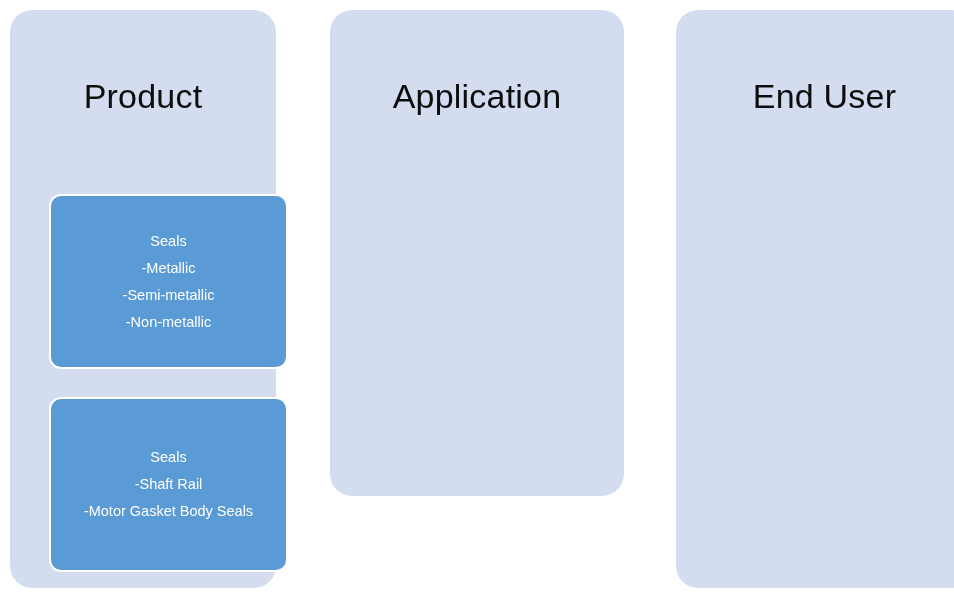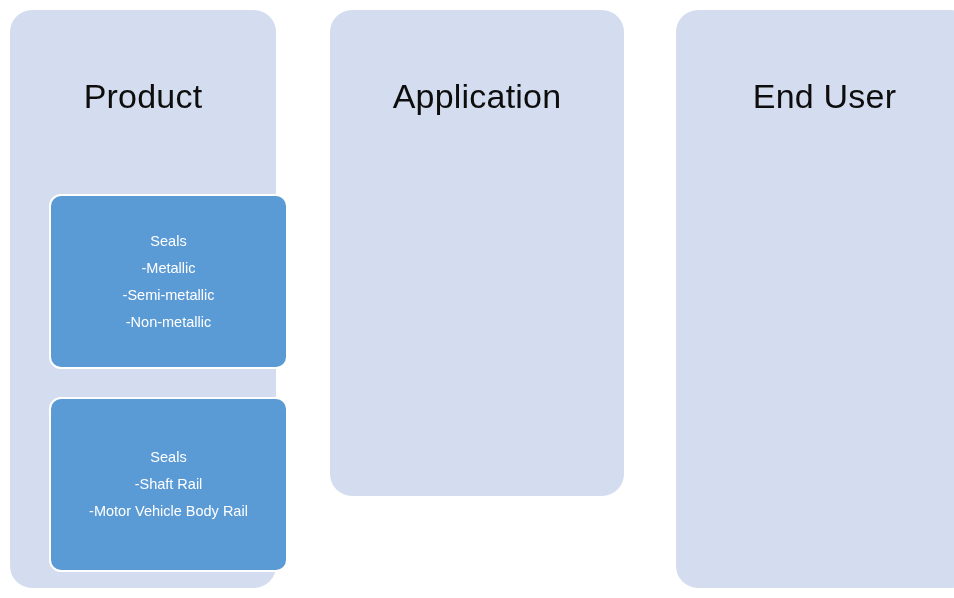--- a/index.html
+++ b/index.html
@@ -93,21 +93,21 @@
         <span class="line">-Metallic</span>
         <span class="line">-Semi-metallic</span>
         <span class="line">-Non-metallic</span>
       </span>
     </div>
 
     <div class="node" id="product-node-1">
       <span class="lines">
         <span class="line">Seals</span>
         <span class="line">-Shaft Rail</span>
-        <span class="line">-Motor Vehicle Body Rail</span>
+        <span class="line">-Motor Gasket Body Seals</span>
       </span>
     </div>
   </div>
 
   <div class="panel" id="panel-application">
     <div class="panel-title">Application</div>
 
     <div class="node app-node small-radius" style="top:184px">
       <span class="lines">
         <span class="line">Automotive</span>

